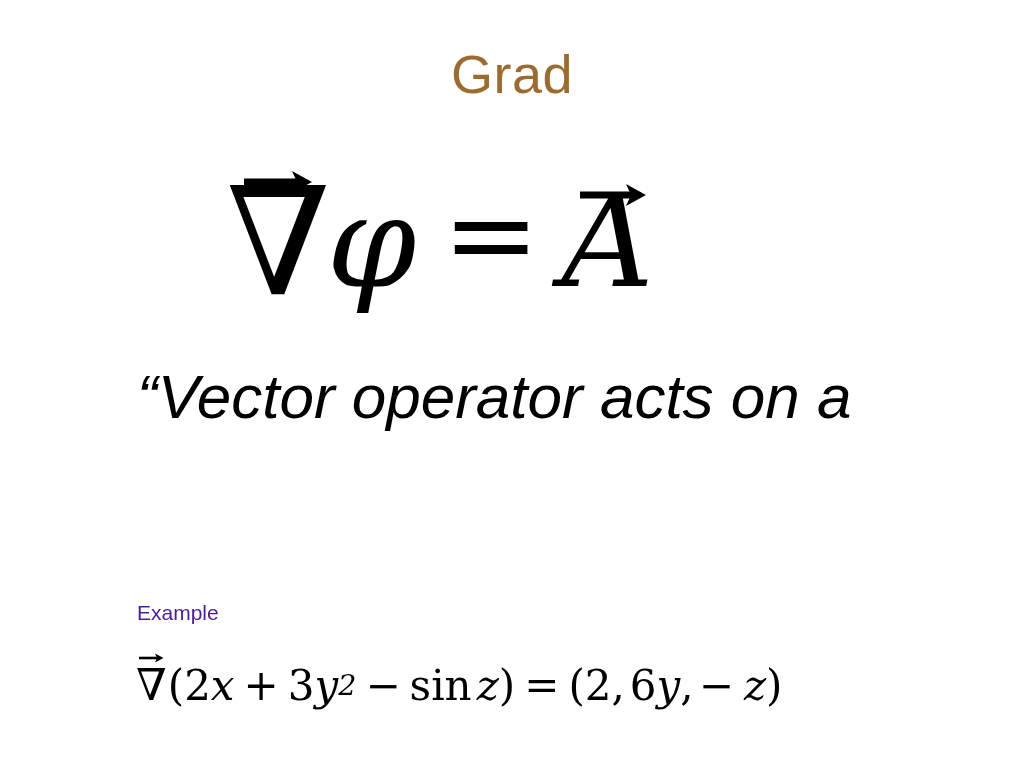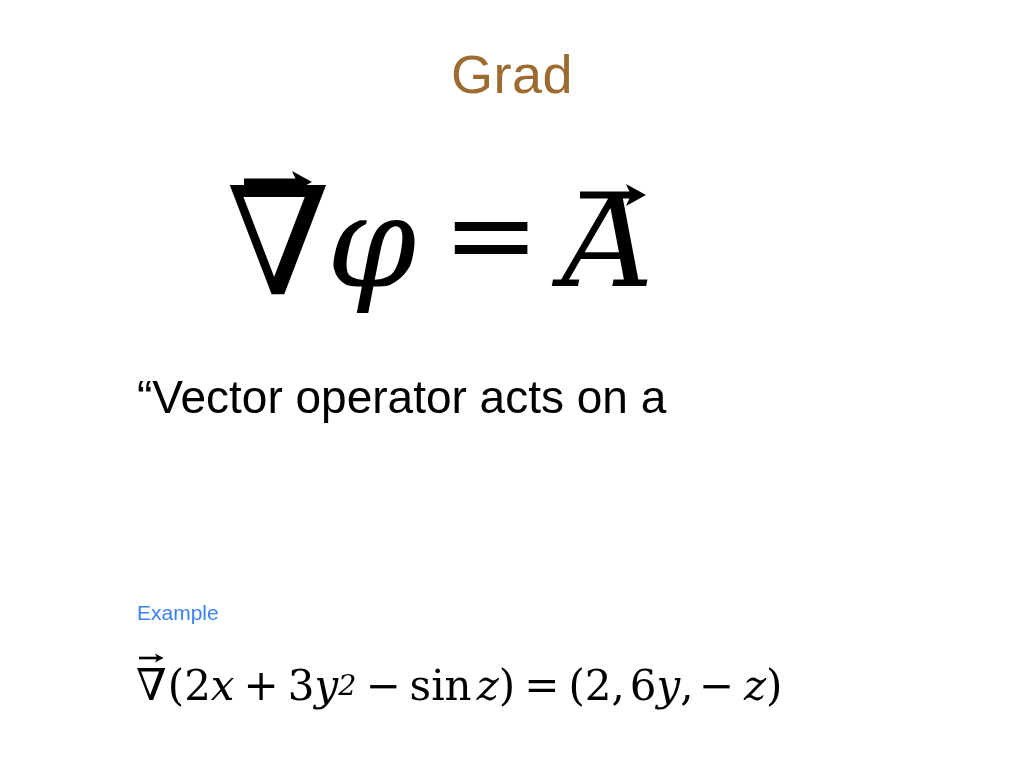--- a/index.html
+++ b/index.html
@@ -108,36 +108,37 @@
     font-weight: 400;
   }
 
   
   .quote-block {
     position: absolute;
     left: 137px;
     top: 366px;
     width: 740px;
     font-family: "Liberation Sans", sans-serif;
-    font-size: 46px;
+    font-size: 62px;
     font-weight: 400;
     line-height: 62px;
     color: #000000;
+    font-style: italic;
   }
   .quote-line { white-space: pre; }
 
   
   .example-label {
     position: absolute;
     left: 137px;
     top: 601px;
     font-family: "Liberation Sans", sans-serif;
     font-size: 21px;
     font-weight: 400;
-    color: #3b82f6;
+    color: #4c1d95;
   }
 
   
   .example-equation {
     position: absolute;
     left: 136px;
     top: 650px;
     width: 800px;
     height: 70px;
     display: flex;

